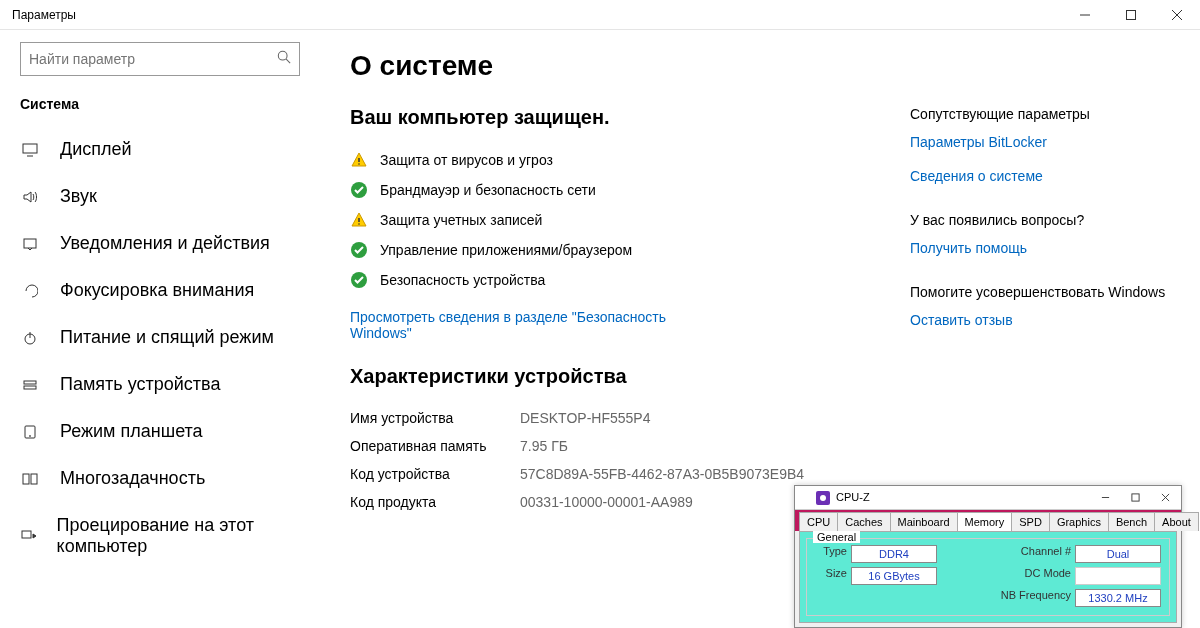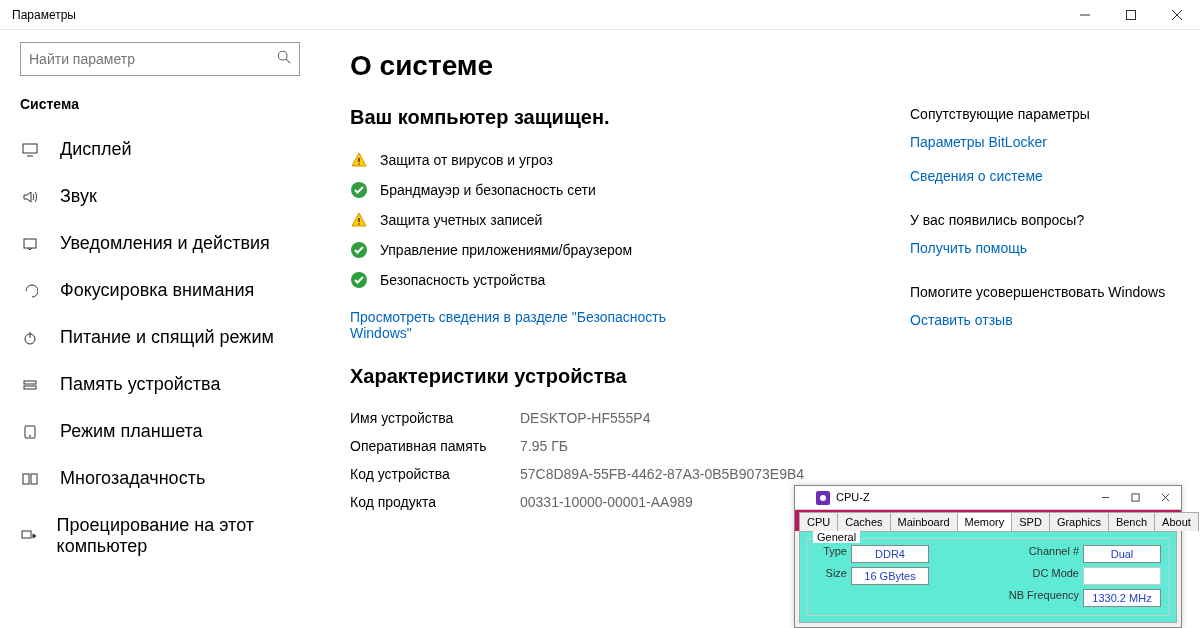--- a/index.html
+++ b/index.html
@@ -53,21 +53,21 @@
 .cpuz-tabs { display: flex; background: #be185d; padding: 2px 4px 0 4px; }
 .cpuz-tab { padding: 3px 7px; border: 1px solid #aaa; border-bottom: none; background: #f0f0f0; margin-right: -1px; font-size: 11px; cursor: pointer; }
 .cpuz-tab.active { background: #fff; position: relative; z-index: 2; }
 .cpuz-body { background: #5eead4; border: 1px solid #aaa; margin: 0 4px 4px 4px; padding: 6px; }
 .cpuz-fieldset { border: 1px solid #ccc; padding: 6px 8px 8px 8px; position: relative; }
 .cpuz-legend { position: absolute; top: -8px; left: 6px; background: #fff; padding: 0 4px; font-size: 11px; }
 .cpuz-grid { display: flex; justify-content: space-between; }
 .cpuz-col { display: flex; flex-direction: column; gap: 4px; }
 .cpuz-field { display: flex; align-items: flex-start; gap: 4px; }
 .cpuz-field-label { text-align: right; width: 72px; color: #333; }
-.cpuz-field-value { width: 78px; height: 18px; border: 1px solid #888; background: #fff; text-align: center; line-height: 16px; color: #2040c0; font-size: 11px; }
+.cpuz-field-value { width: 86px; height: 18px; border: 1px solid #888; background: #fff; text-align: center; line-height: 16px; color: #2040c0; font-size: 11px; }
 .cpuz-field-value.disabled { color: #aaa; border-color: #ccc; }
 </style>
 </head>
 <body>
 
 <div class="titlebar">
   <span class="titlebar-title">Параметры</span>
   <div class="titlebar-controls">
     <div class="titlebar-btn">
         <svg viewBox="0 0 10 10">

